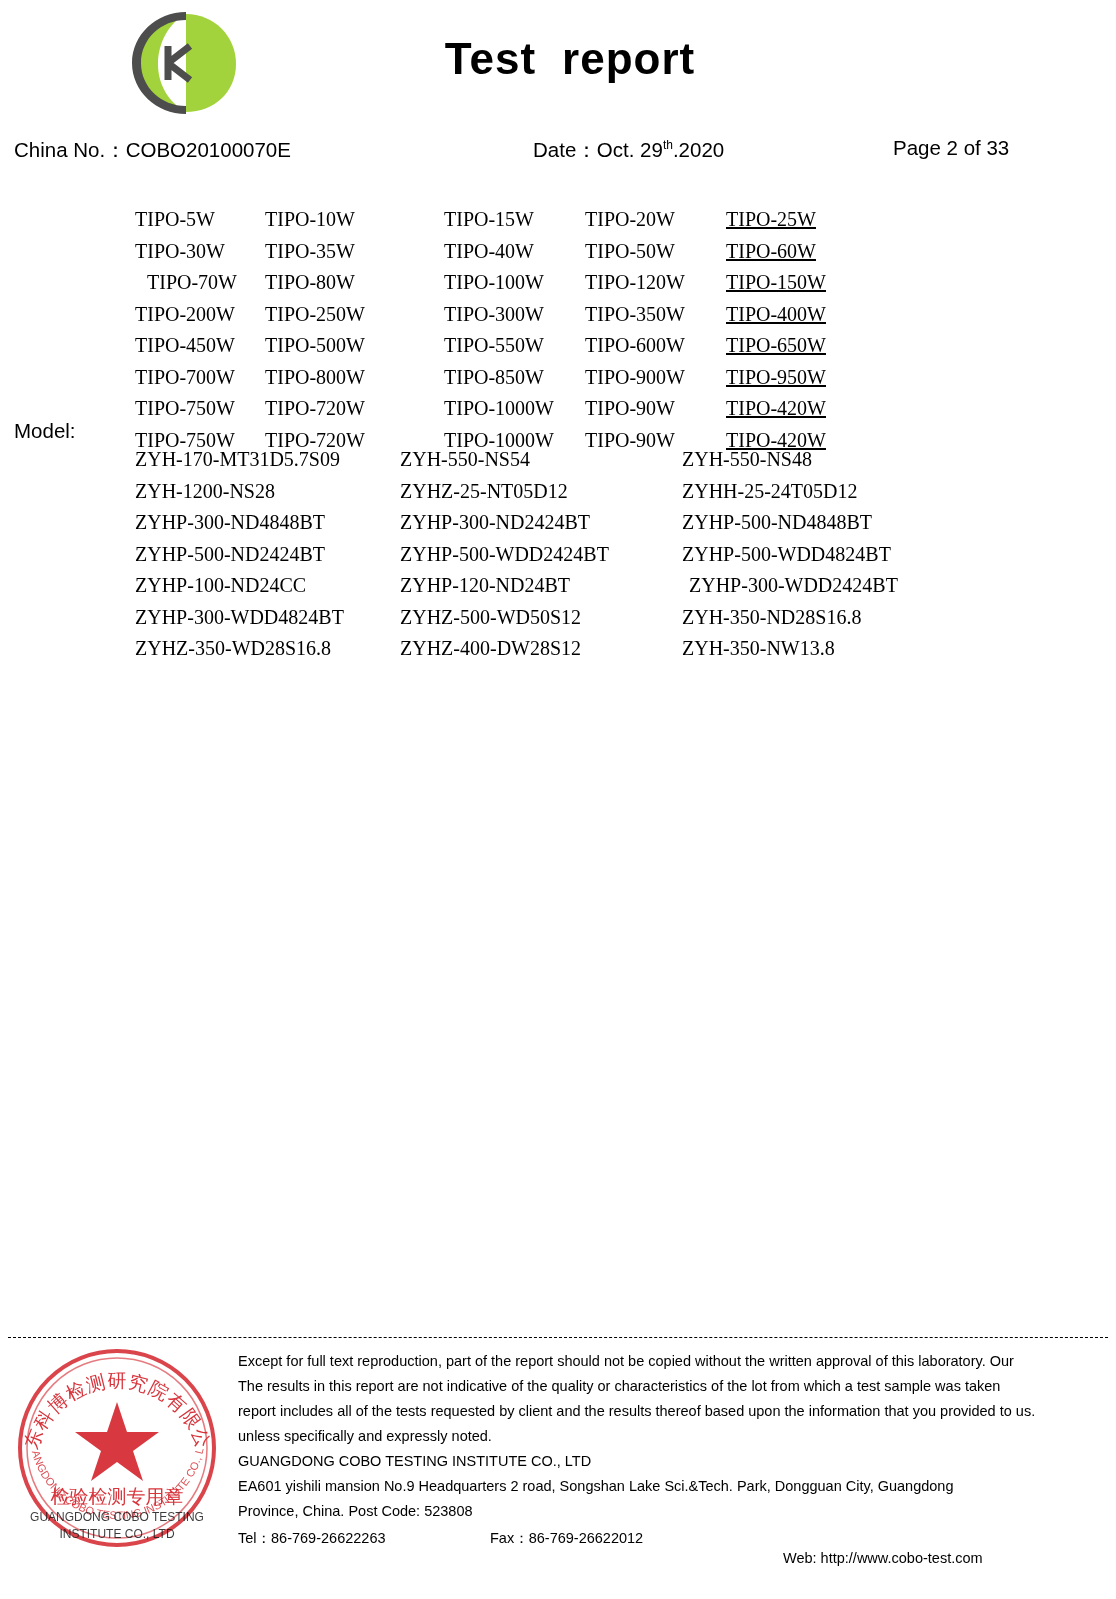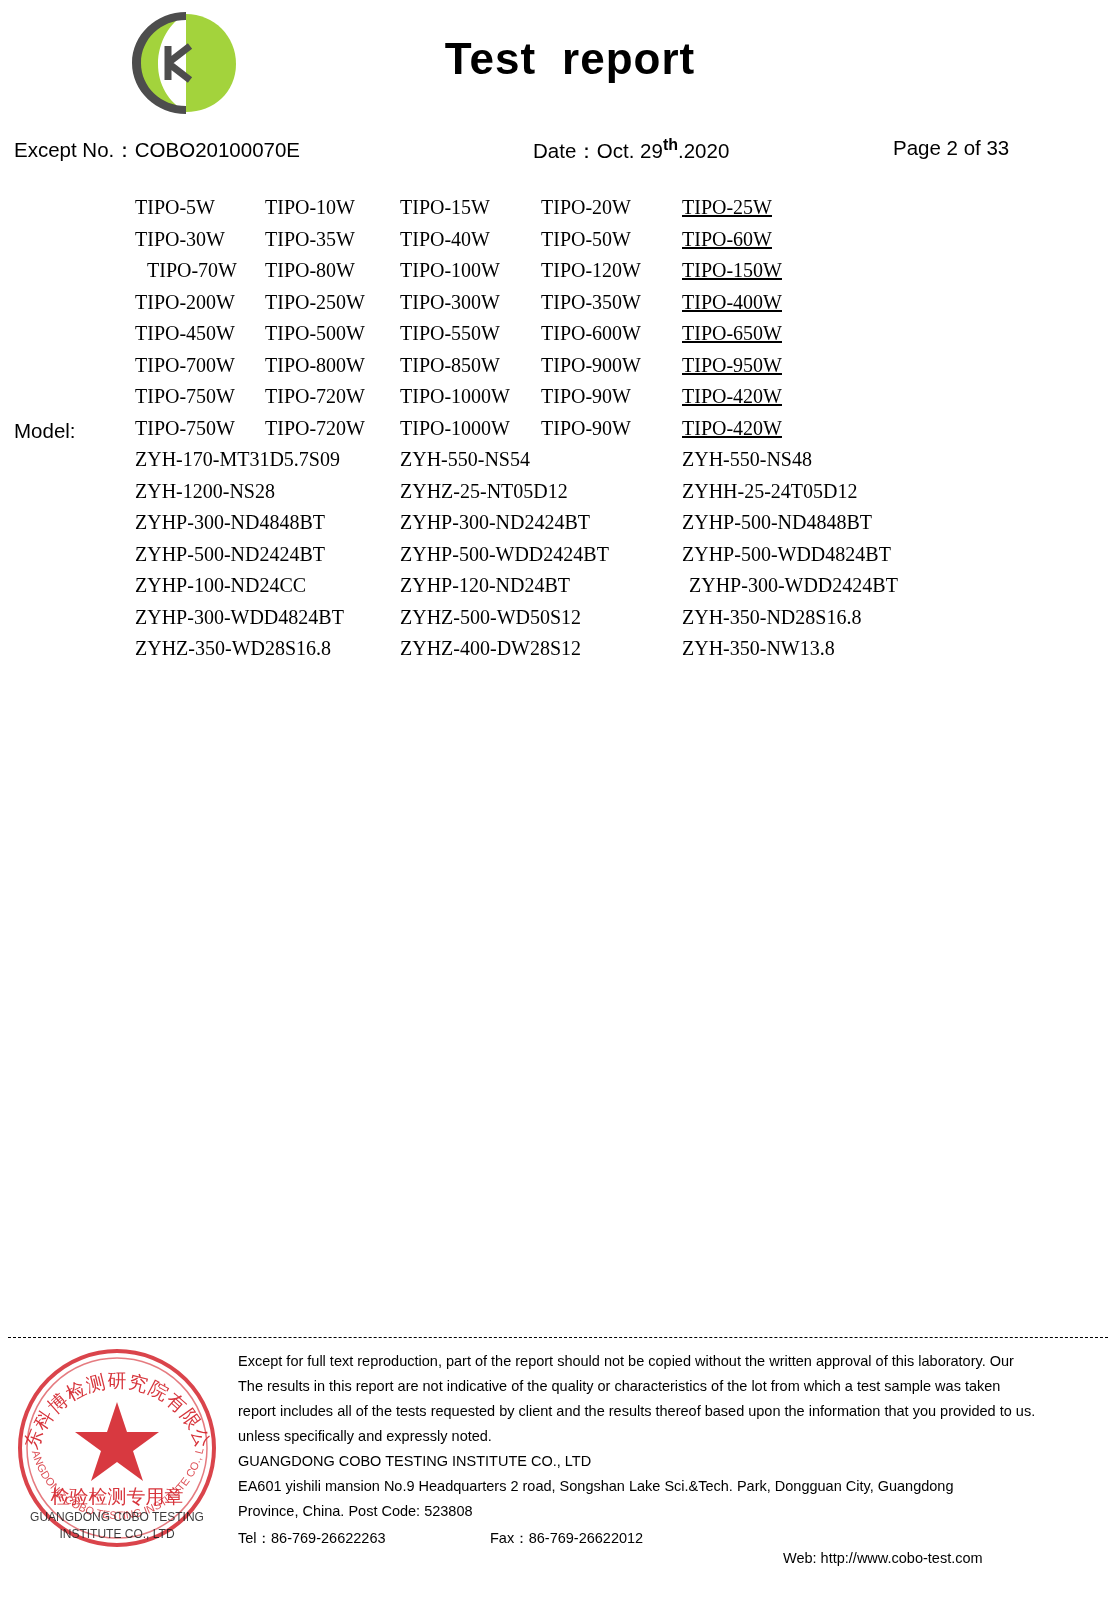--- a/index.html
+++ b/index.html
@@ -65,23 +65,22 @@
     top: 0;
     white-space: nowrap;
   }
   .meta-date {
     position: absolute;
     left: 533px;
     top: 0;
     white-space: nowrap;
   }
   .meta-date sup {
-    font-size: 16px;
+    font-size: 12px;
     vertical-align: super;
-    font-weight: bold;
   }
   .meta-page {
     position: absolute;
     left: 893px;
     top: 0;
     white-space: nowrap;
   }
 
   
   .model-label {
@@ -102,22 +101,22 @@
   .tipo-row {
     display: block;
     white-space: nowrap;
     height: 31.5px;
   }
   .tipo-row span {
     display: inline-block;
   }
   .c1 { width: 130px; }
   .c2 { width: 135px; }
-  .c3 { width: 141px; }
-  .c4 { width: 141px; }
+  .c3 { width: 141px; margin-left: 44px; }
+  .c4 { width: 141px; margin-top: 12px; }
   .c5 { width: 140px; text-decoration: underline; }
 
   .tipo-row.indent .c1 { padding-left: 12px; box-sizing: border-box; }
 
   .zyh-row {
     display: block;
     white-space: nowrap;
     height: 31.5px;
   }
   .zyh-row span { display: inline-block; }
@@ -186,21 +185,21 @@
         <path d="M40 36 L40 70 M40 53 L62 36 M40 53 L62 70" stroke="#4d4d4d" stroke-width="7" fill="none"></path>
       </svg>
     </div>
     <div class="doc-title">
       <span>Test</span><span class="gap"></span><span>report</span>
     </div>
   </div>
 
   <div class="meta-row">
     <div class="meta-report">
-      <span>Except No.：</span><span>COBO20100070E</span>
+      <span>China No.：</span><span>COBO20100070E</span>
     </div>
     <div class="meta-date">
       <span>Date：</span><span>Oct. 29</span><sup>th</sup><span>.2020</span>
     </div>
     <div class="meta-page">Page 2 of 33</div>
   </div>
 
   <div class="model-label">Model:</div>
 
   <div class="model-block">

